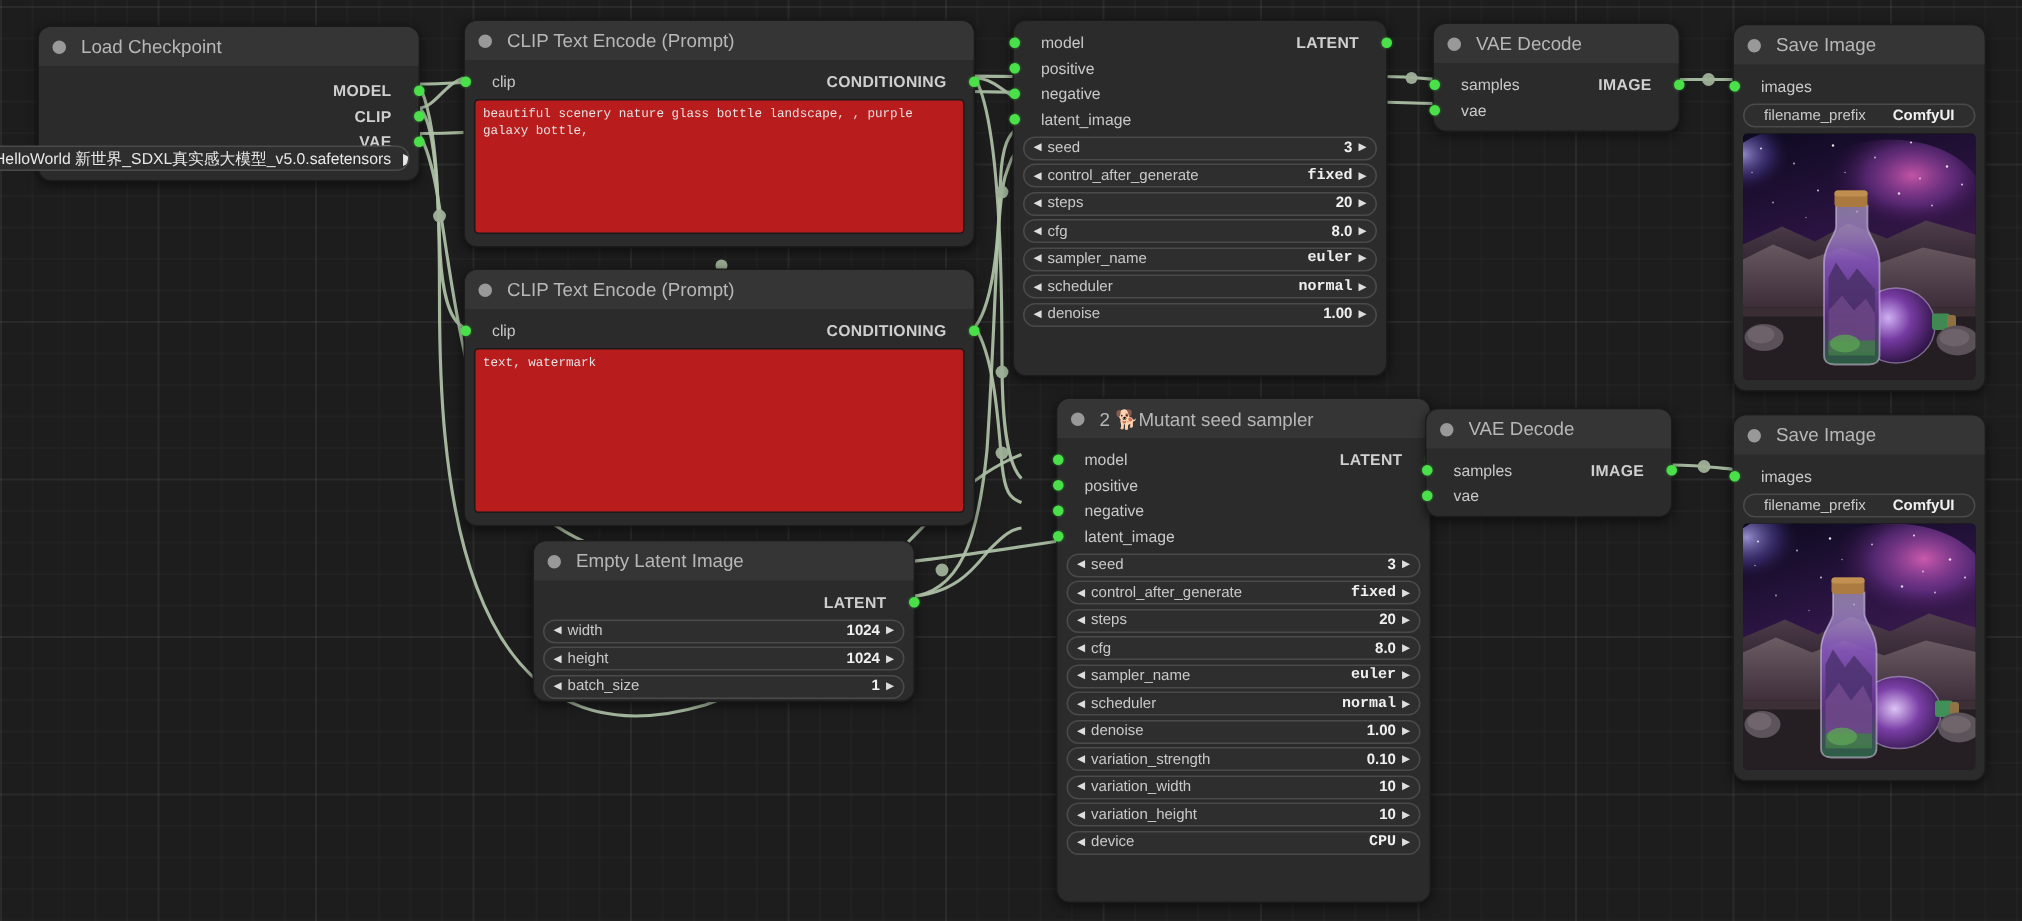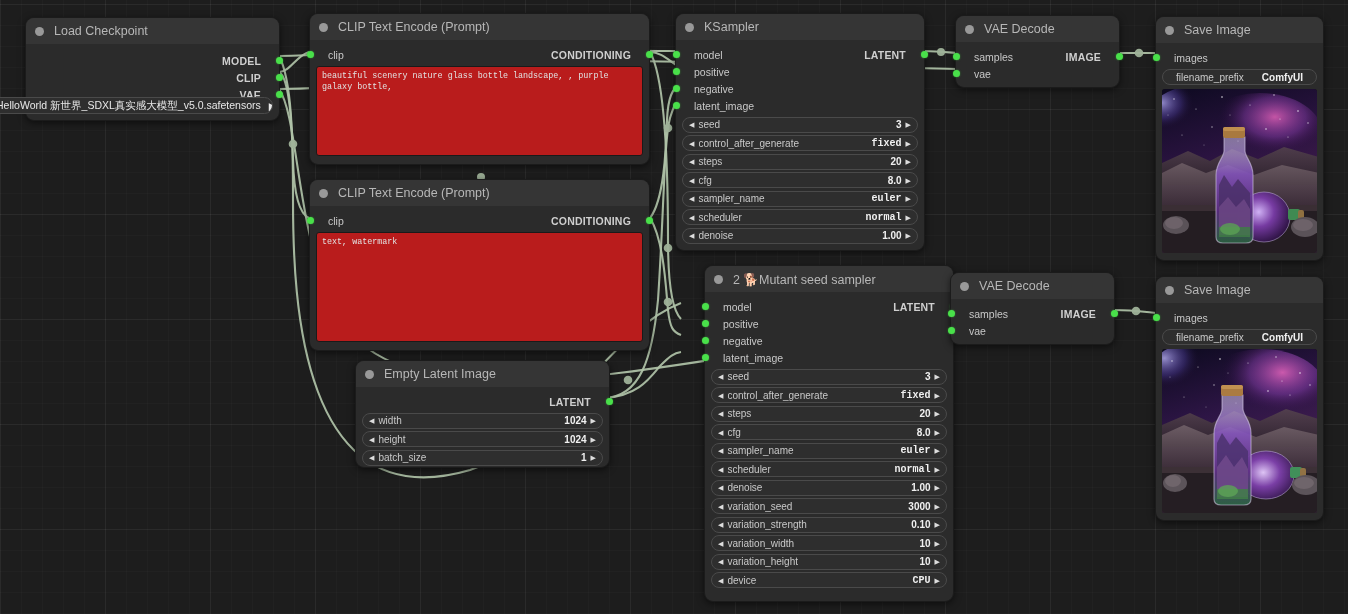--- a/index.html
+++ b/index.html
@@ -315,24 +315,20 @@
       <div class="widget">
         <span class="arrow">◀</span>
         <span class="wname">batch_size</span>
         <span class="wval">1</span>
         <span class="arrow">▶</span>
       </div>
     </div>
   </div>
 
   <div class="node" style="left:675px; top:13px; width:250px; height:238px;">
-    <div class="node-title">
-      <span class="title-dot"></span>
-      <span class="title-text">KSampler</span>
-    </div>
     <div class="node-body">
       <div class="slot-row" style="margin-top:6px;">
         <span class="slot-in">
           <span class="dot"></span>
           <span class="lbl">model</span>
         </span>
         <span class="slot-out">
           <span class="lbl">LATENT</span>
           <span class="dot"></span>
         </span>
@@ -469,26 +465,20 @@
       <div class="widget combo">
         <span class="arrow">◀</span>
         <span class="wname">scheduler</span>
         <span class="wval">normal</span>
         <span class="arrow">▶</span>
       </div>
       <div class="widget">
         <span class="arrow">◀</span>
         <span class="wname">denoise</span>
         <span class="wval">1.00</span>
-        <span class="arrow">▶</span>
-      </div>
-      <div class="widget">
-        <span class="arrow">◀</span>
-        <span class="wname">variation_seed</span>
-        <span class="wval">3000</span>
         <span class="arrow">▶</span>
       </div>
       <div class="widget">
         <span class="arrow">◀</span>
         <span class="wname">variation_strength</span>
         <span class="wval">0.10</span>
         <span class="arrow">▶</span>
       </div>
       <div class="widget">
         <span class="arrow">◀</span>

